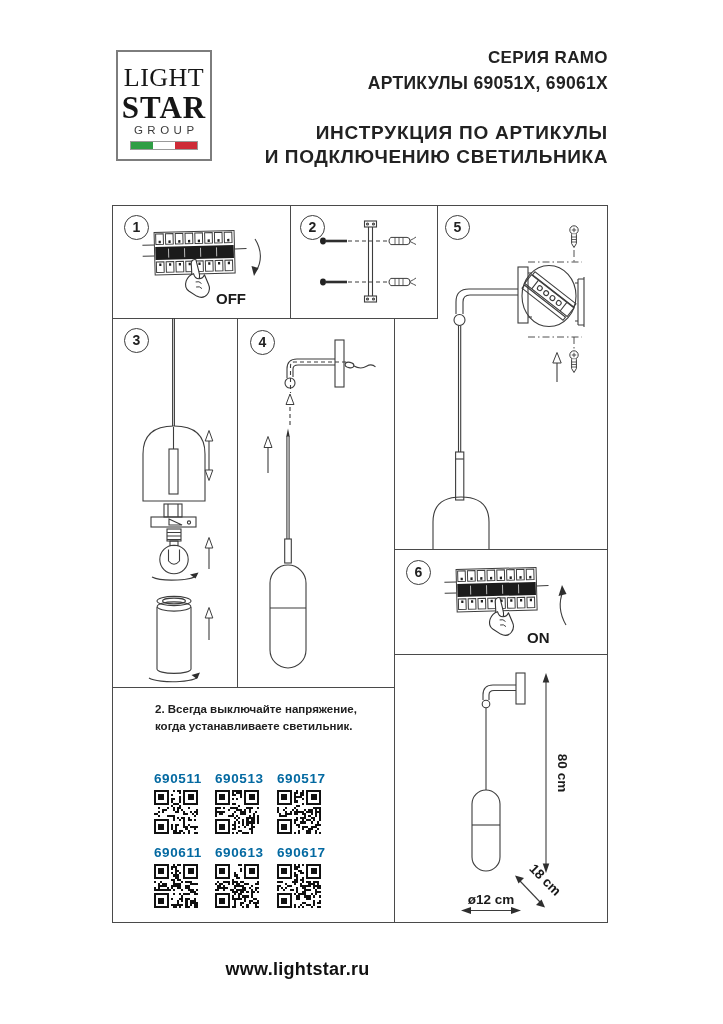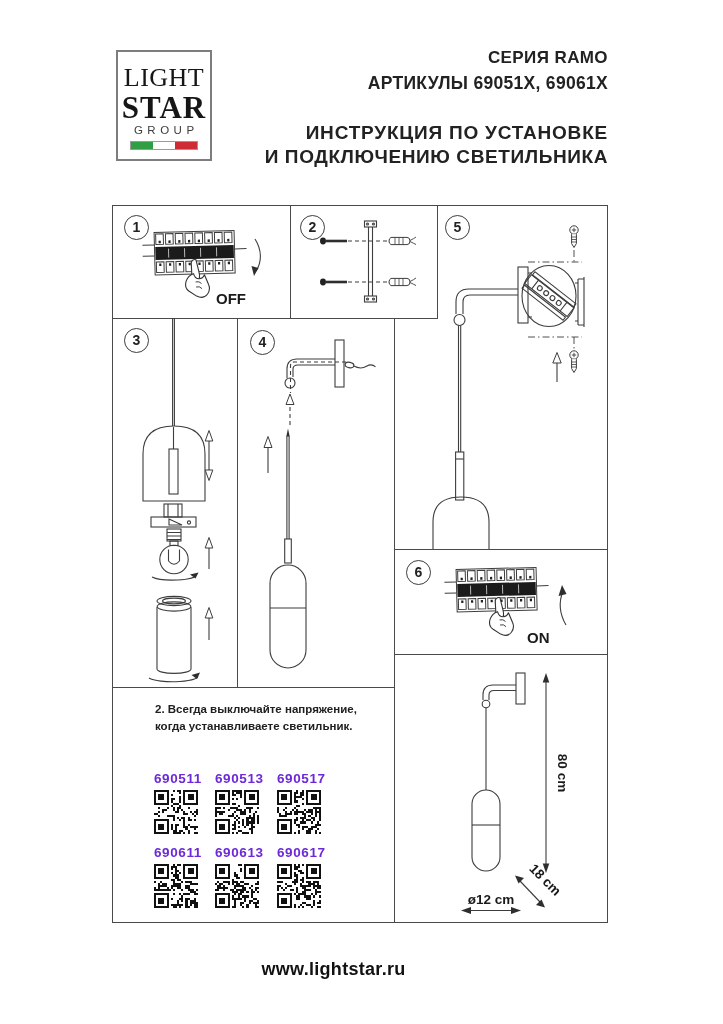--- a/index.html
+++ b/index.html
@@ -32,25 +32,25 @@
   .fig path, .fig rect, .fig circle, .fig ellipse { stroke:#3d3d3d; stroke-width:1.1; fill:none; }
   .fig .fa { fill:#2e2e2e; stroke:none; }                 
   .fig .ha { fill:#ffffff; stroke:#3d3d3d; stroke-width:1; } 
   .fig .dash { stroke-dasharray:4 3; }
   .fig .dd { stroke-dasharray:7 3 1.5 3; stroke-width:0.9; }
   .fig text { font-family:"Liberation Sans", sans-serif; fill:#1a1a1a; stroke:none; }
   
   .notes { position:absolute; left:43px; top:496px; font-size:11.5px; line-height:16.6px;
            font-weight:600; color:#202020; z-index:1; }
   .code-label { position:absolute; width:46px; font-size:13.5px; font-weight:bold;
-                letter-spacing:0.6px; color:#6d28d9; z-index:1; }
+                letter-spacing:0.6px; color:#0369a1; z-index:1; }
   .qr { position:absolute; width:44px; height:44px; z-index:1; }
   .qr svg { width:100%; height:100%; display:block; }
   .site { position:absolute; top:959px; left:0; width:595px; text-align:center;
-          font-weight:bold; font-size:18px; letter-spacing:0.3px; color:#111;margin-left:36px; }
+          font-weight:bold; font-size:18px; letter-spacing:0.3px; color:#111; }
 </style>
 </head>
 <body>
 
 <svg width="0" height="0" style="position:absolute" aria-hidden="true">
   <defs>
     <g id="breaker" stroke="#3d3d3d" stroke-width="1" fill="none">
       <path d="M-12,15 H0 M-12,26 H0 M80,21 H92"></path>
       <rect x="0" y="2.5" width="80" height="42.5" fill="#fff"></rect>
       <path fill="#fff" d="M1.5,4 h7.6v10.5h-7.6z m9.8,0h7.6v10.5h-7.6z m9.8,0h7.6v10.5h-7.6z m9.8,0h7.6v10.5h-7.6z m9.8,0h7.6v10.5h-7.6z m9.8,0h7.6v10.5h-7.6z m9.8,0h7.6v10.5h-7.6z m9.8,0h7.6v10.5h-7.6z"></path>
@@ -91,21 +91,21 @@
       <div class="logo-star">STAR</div>
       <div class="logo-group">GROUP</div>
       <div class="flag">
         <span style="background: rgb(47, 158, 69);"></span>
         <span style="background:#fff"></span>
         <span style="background: rgb(206, 43, 55);"></span>
       </div>
     </div>
     <div class="hdr hdr-series">СЕРИЯ RAMO</div>
     <div class="hdr hdr-articles">АРТИКУЛЫ 69051X, 69061X</div>
-    <div class="hdr hdr-title1">ИНСТРУКЦИЯ ПО УСТАНОВКЕ</div>
+    <div class="hdr hdr-title1">ИНСТРУКЦИЯ ПО АРТИКУЛЫ</div>
     <div class="hdr hdr-title2">И ПОДКЛЮЧЕНИЮ СВЕТИЛЬНИКА</div>
   </div>
 
   <div class="diagram">
 
     <div class="ln" style="left:0;top:0;width:496px;height:1px"></div>
     <div class="ln" style="left:0;top:717px;width:496px;height:1px"></div>
     <div class="ln" style="left:0;top:0;width:1px;height:718px"></div>
     <div class="ln" style="left:495px;top:0;width:1px;height:718px"></div>
     <div class="ln" style="left:178px;top:0;width:1px;height:113px"></div>

